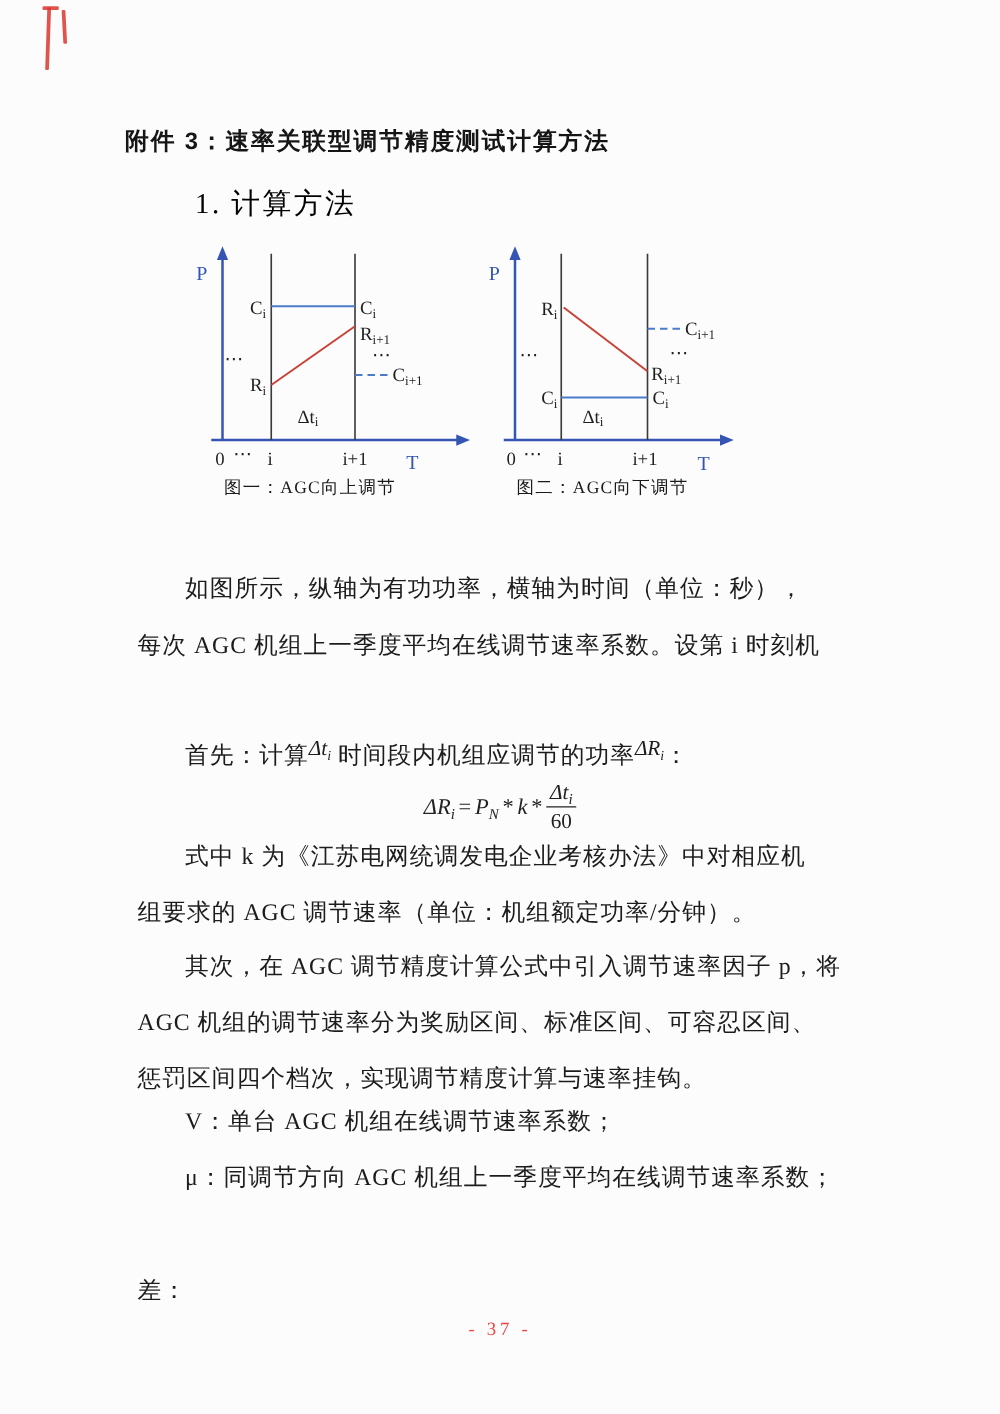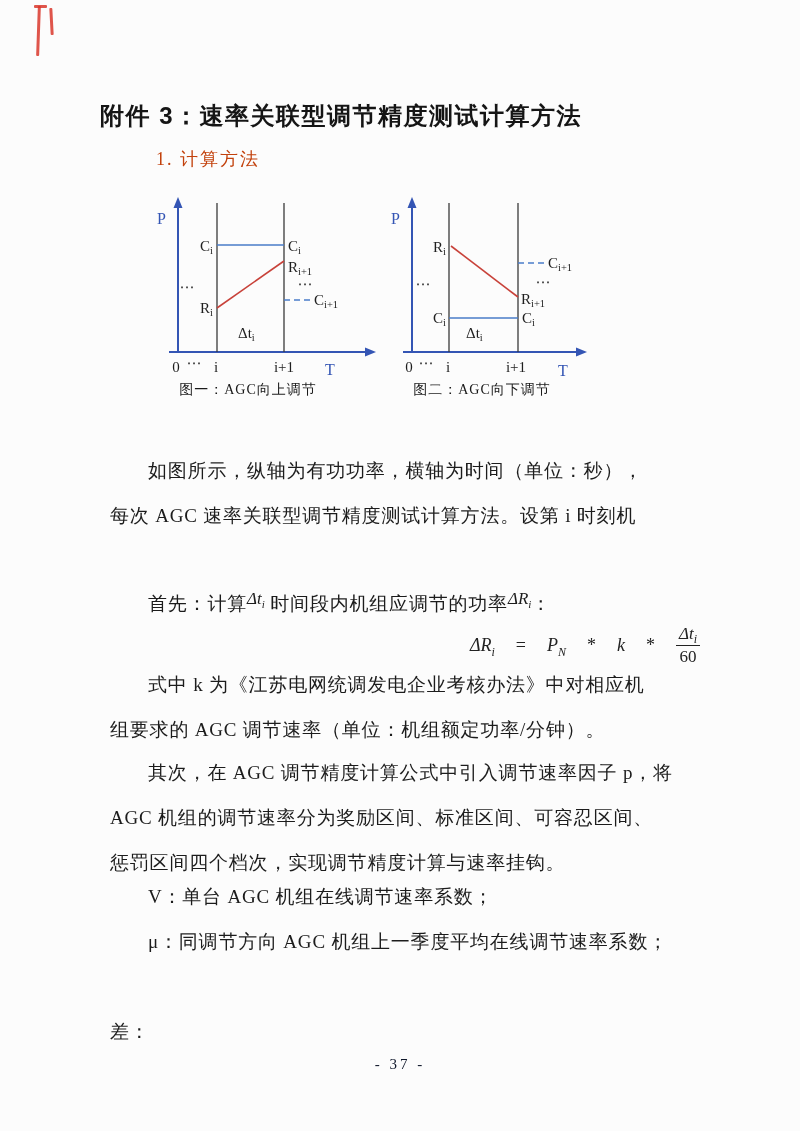--- a/index.html
+++ b/index.html
@@ -8,24 +8,24 @@
     font-family:"Liberation Serif","DejaVu Serif",serif;color:#1c1c1c;
     overflow:hidden;
   }
   .redmark{position:absolute;background:#d9372c;opacity:.85;border-radius:1px;}
   #rm1{left:37px;top:6px;width:3px;height:50px;transform:rotate(2deg);}
   #rm2{left:50px;top:8px;width:3px;height:27px;transform:rotate(-3deg);}
   #rm3{left:34px;top:5px;width:13px;height:3px;}
   .title{
     position:absolute;left:100px;top:100px;margin:0;
     font-family:"Liberation Sans","DejaVu Sans",sans-serif;
-    font-weight:bold;font-size:24px;letter-spacing:1.5px;color:#151515;
+    font-weight:bold;font-size:19px;letter-spacing:1.5px;color:#151515;
   }
   .section{
-    position:absolute;left:156px;top:147px;font-size:18px;letter-spacing:2px;color:#c2410c;
+    position:absolute;left:156px;top:147px;font-size:23px;letter-spacing:2px;color:#000000;
   }
   .fig{position:absolute;top:195px;}
   #fig1{left:145px;}
   #fig2{left:388px;}
   .axis{stroke:#3455b4;stroke-width:2;}
   .vline{stroke:#3a3a3a;stroke-width:1.3;}
   .bline{stroke:#4a7cc9;stroke-width:1.6;}
   .rline{stroke:#c8423a;stroke-width:1.6;}
   .bdash{stroke:#4a7cc9;stroke-width:1.5;stroke-dasharray:6 4;}
   .arrow{fill:#3455b4;}
@@ -36,31 +36,31 @@
   .tline{
     position:absolute;left:110px;width:620px;font-size:19px;
     letter-spacing:0.8px;white-space:nowrap;color:#1c1c1c;
   }
   .ind{padding-left:38px;}
   .tline sub{font-size:12px;font-style:italic;line-height:0;}
   .mathsup{position:relative;top:-6px;font-style:italic;font-size:17px;letter-spacing:0;}
   .mathsup sub{font-size:11px;}
   .formula{
     position:absolute;left:100px;top:622px;width:600px;height:46px;
-    display:flex;justify-content:flex-end;align-items:center;gap:21px;
+    display:flex;justify-content:center;align-items:center;gap:3px;
     font-style:italic;font-size:18px;color:#222;
   }
   .formula sub{font-size:12px;line-height:0;}
   .frac{display:inline-flex;flex-direction:column;align-items:center;line-height:1.15;font-size:17px;}
   .frac .num{border-bottom:1.4px solid #222;padding:0 3px 1px 3px;}
   .frac .den{padding-top:1px;font-style:normal;}
   .op{font-style:normal;}
   .footer{
     position:absolute;left:0;top:1056px;width:800px;text-align:center;
-    font-size:15px;letter-spacing:3px;color:#0f172a;
+    font-size:15px;letter-spacing:3px;color:#ef4444;
   }
 </style>
 </head>
 <body>
 
 <div class="page">
 
   <div class="redmark" id="rm1"></div>
   <div class="redmark" id="rm2"></div>
   <div class="redmark" id="rm3"></div>
@@ -116,21 +116,21 @@
     <text class="lbl" x="78" y="143"><tspan>Δt</tspan><tspan class="sub" dy="3">i</tspan></text>
     <text class="lbl" x="21" y="177" text-anchor="middle">0</text>
     <text class="lbl" x="38" y="173" text-anchor="middle">⋯</text>
     <text class="lbl" x="60" y="177" text-anchor="middle">i</text>
     <text class="lbl" x="128" y="177" text-anchor="middle">i+1</text>
     <text class="blu" x="170" y="181">T</text>
     <text class="cap" x="94" y="199" text-anchor="middle">图二：AGC向下调节</text>
   </svg>
 
   <div class="tline ind" style="top:458px">如图所示，纵轴为有功功率，横轴为时间（单位：秒），</div>
-  <div class="tline" style="top:503px">每次 AGC 速率关联型调节精度测试计算方法。设第 i 时刻机</div>
+  <div class="tline" style="top:503px">每次 AGC 机组上一季度平均在线调节速率系数。设第 i 时刻机</div>
 
   <div class="tline ind" style="top:591px"><span>首先：计算</span><span class="mathsup"><span>Δt</span><sub>i</sub></span><span> 时间段内机组应调节的功率</span><span class="mathsup"><span>ΔR</span><sub>i</sub></span><span>：</span></div>
 
   <div class="formula">
     <span><span>ΔR</span><sub>i</sub></span>
     <span class="op">=</span>
     <span><span>P</span><sub>N</sub></span>
     <span class="op">*</span>
     <span>k</span>
     <span class="op">*</span>

